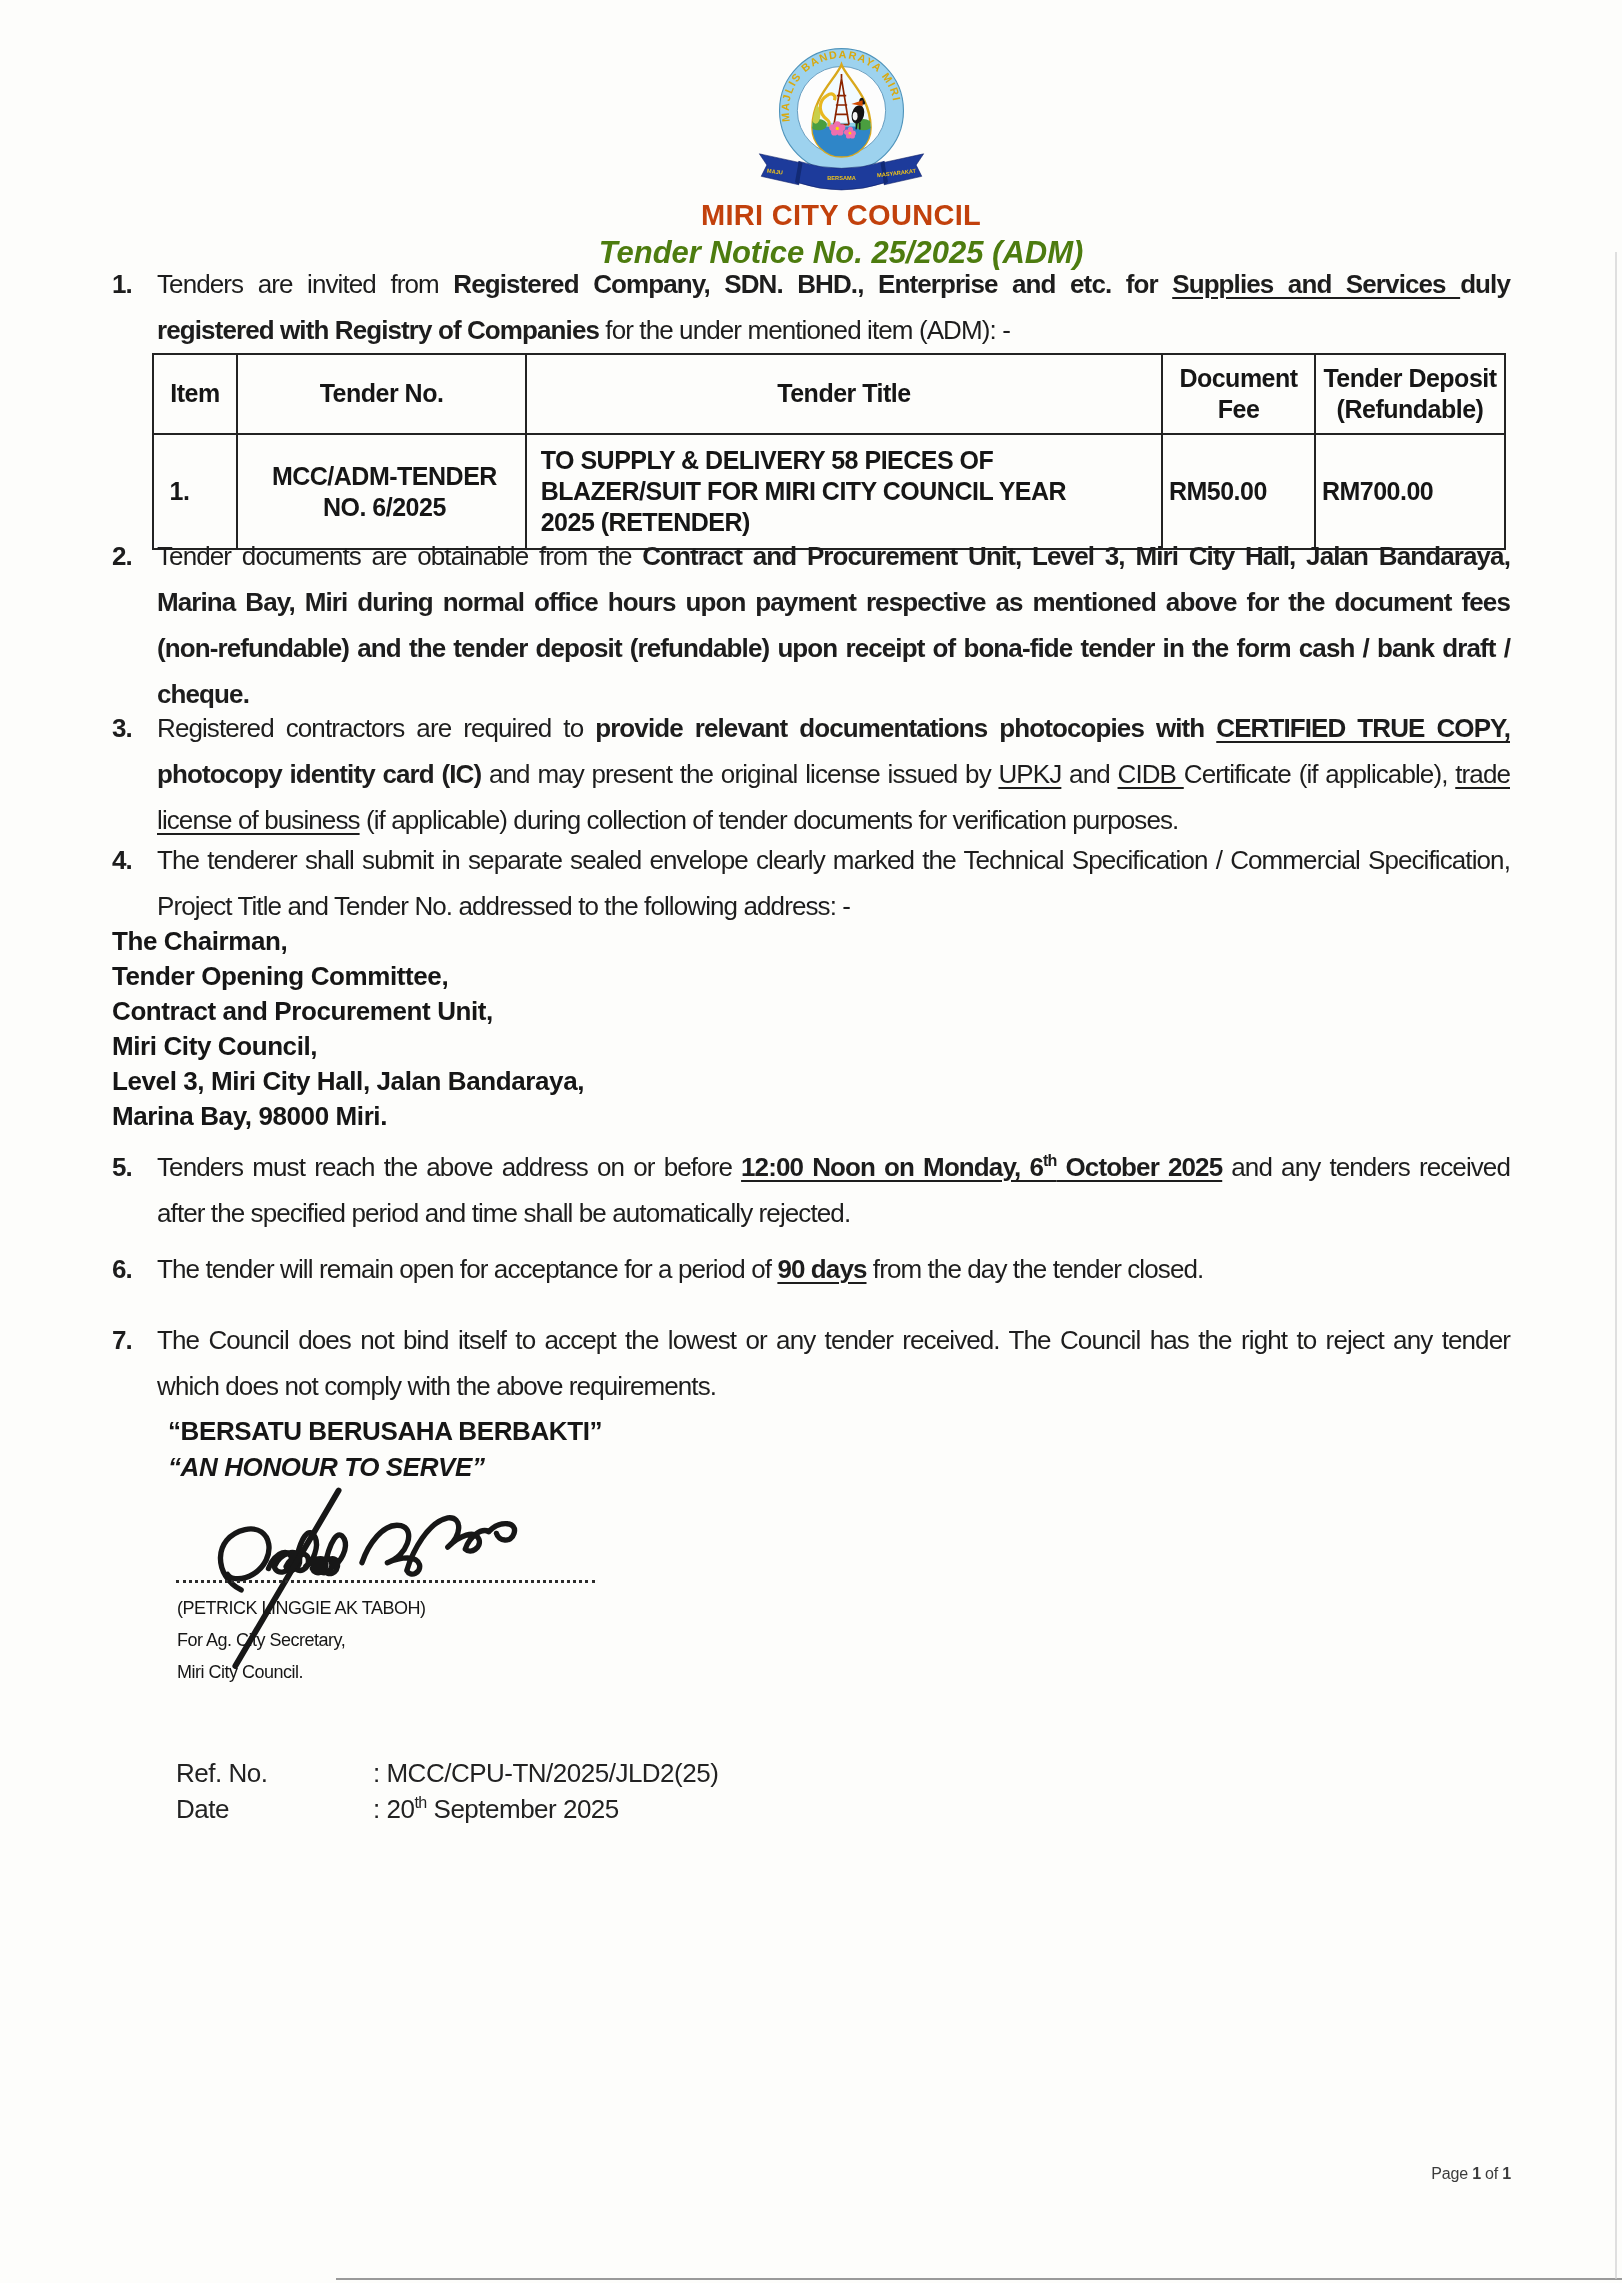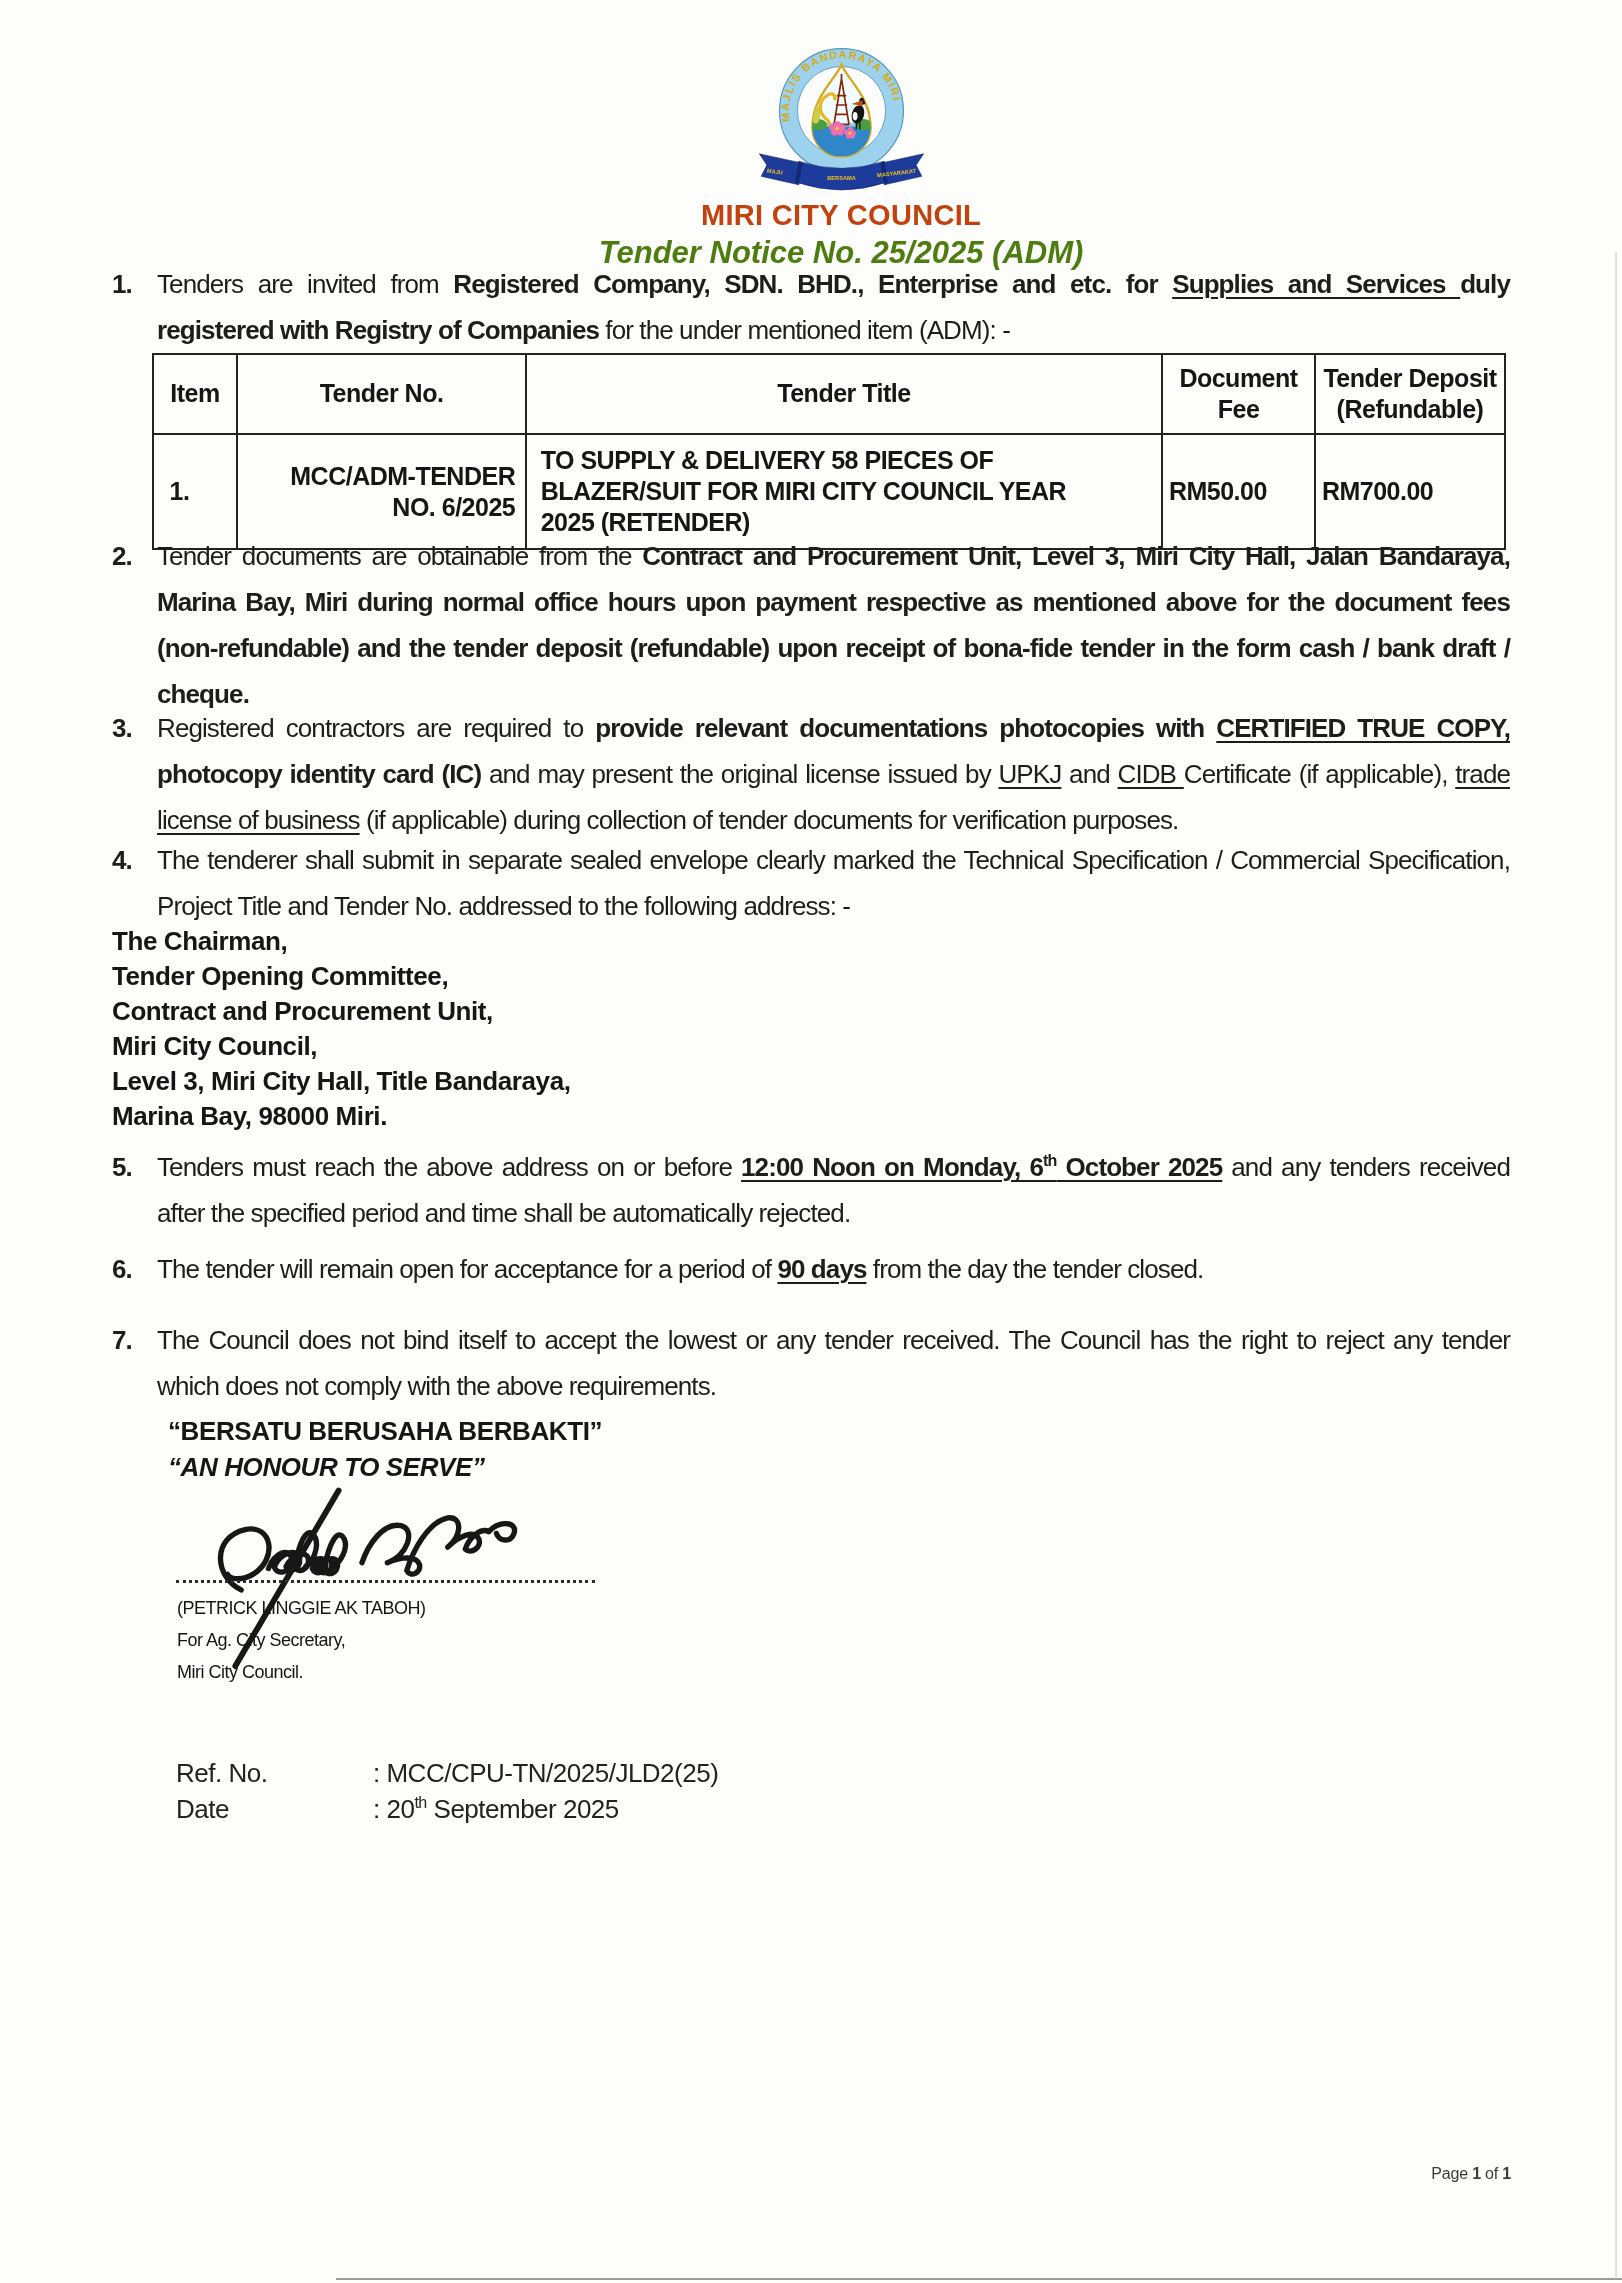--- a/index.html
+++ b/index.html
@@ -23,21 +23,21 @@
   .para .ptxt{flex:1;text-align:justify;}
 
   
   .tbl{position:absolute;left:152px;top:353px;width:1352px;border-collapse:collapse;
        border:2.9px solid #232323;table-layout:fixed;}
   .tbl th,.tbl td{border:2.4px solid #232323;font-size:25px;letter-spacing:-0.5px;
        vertical-align:middle;color:#161616;}
   .tbl th{font-weight:bold;text-align:center;padding:7.8px 5.9px;line-height:1.25;height:62px;box-sizing:border-box;}
   .tbl td{font-weight:bold;height:82px;box-sizing:border-box;line-height:1.25;}
   .td-item{text-align:left;padding:9.8px 7.8px 9.8px 15.6px;}
-  .td-no{text-align:right;padding:9.8px 9.8px 9.8px 15.6px;margin-left:33px;}
+  .td-no{text-align:center;padding:9.8px 9.8px 9.8px 15.6px;margin-left:33px;}
   .td-title{text-align:left;padding:9.8px 39px 9.8px 13.7px;}
   .td-fee{text-align:left;padding:9.8px 5.9px;}
 
   
   .addr{position:absolute;left:112px;top:924px;width:1398px;text-align:left;
         font-size:26px;font-weight:bold;line-height:35px;letter-spacing:-0.4px;color:#161616;}
 
   
   .motto{position:absolute;left:168px;top:1413px;font-size:26px;font-weight:bold;
          line-height:36px;letter-spacing:-0.4px;color:#161616;}
@@ -184,21 +184,21 @@
   <div class="para" style="top:837px;">
     <span class="num">4.</span>
     <div class="ptxt"><span>The tenderer shall submit in separate sealed envelope clearly marked the Technical Specification / Commercial Specification, Project Title and Tender No. addressed to the following address: -</span></div>
   </div>
 
   <div class="addr">
     <div>The Chairman,</div>
     <div>Tender Opening Committee,</div>
     <div>Contract and Procurement Unit,</div>
     <div>Miri City Council,</div>
-    <div>Level 3, Miri City Hall, Title Bandaraya,</div>
+    <div>Level 3, Miri City Hall, Jalan Bandaraya,</div>
     <div>Marina Bay, 98000 Miri.</div>
   </div>
 
   <div class="para" style="top:1144px;">
     <span class="num">5.</span>
     <div class="ptxt"><span>Tenders must reach the above address on or before </span><span class="b u"><span>12:00 Noon on Monday, 6</span><span class="sup">th</span><span> October 2025</span></span><span> and any tenders received after the specified period and time shall be automatically rejected.</span></div>
   </div>
 
   <div class="para" style="top:1246px;">
     <span class="num">6.</span>

